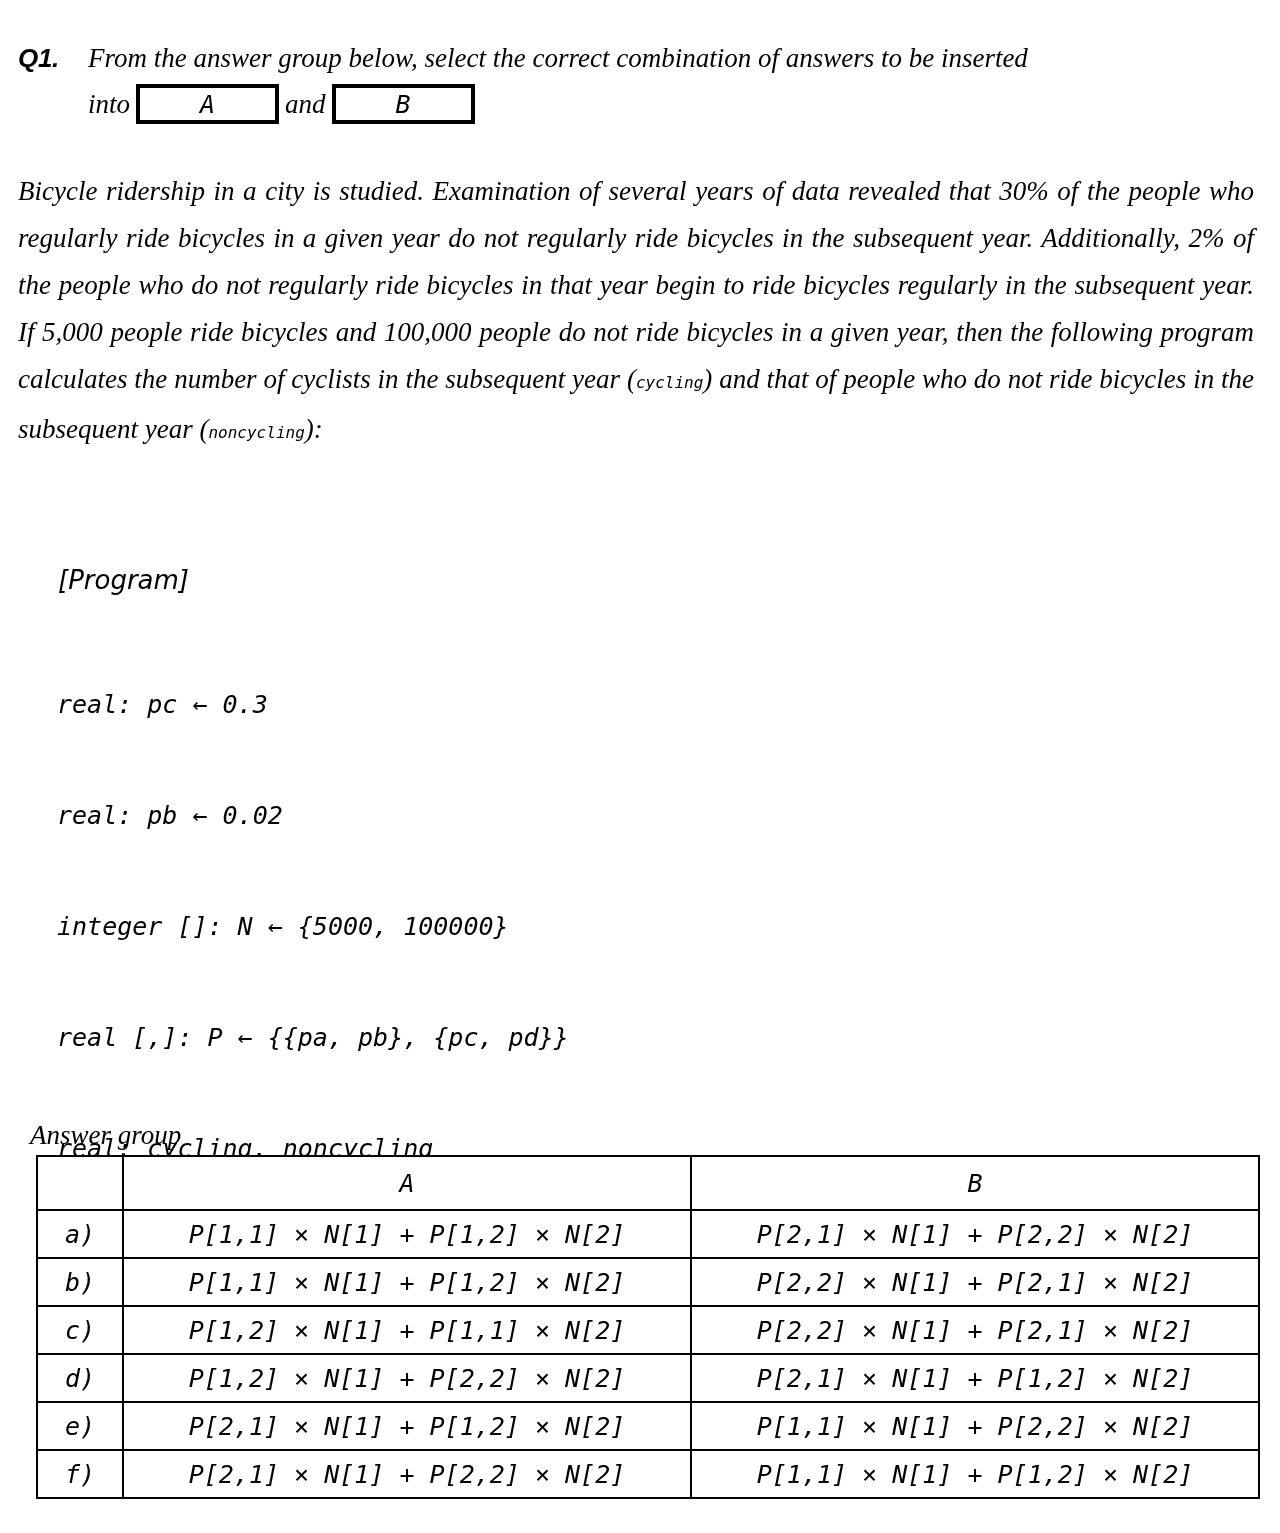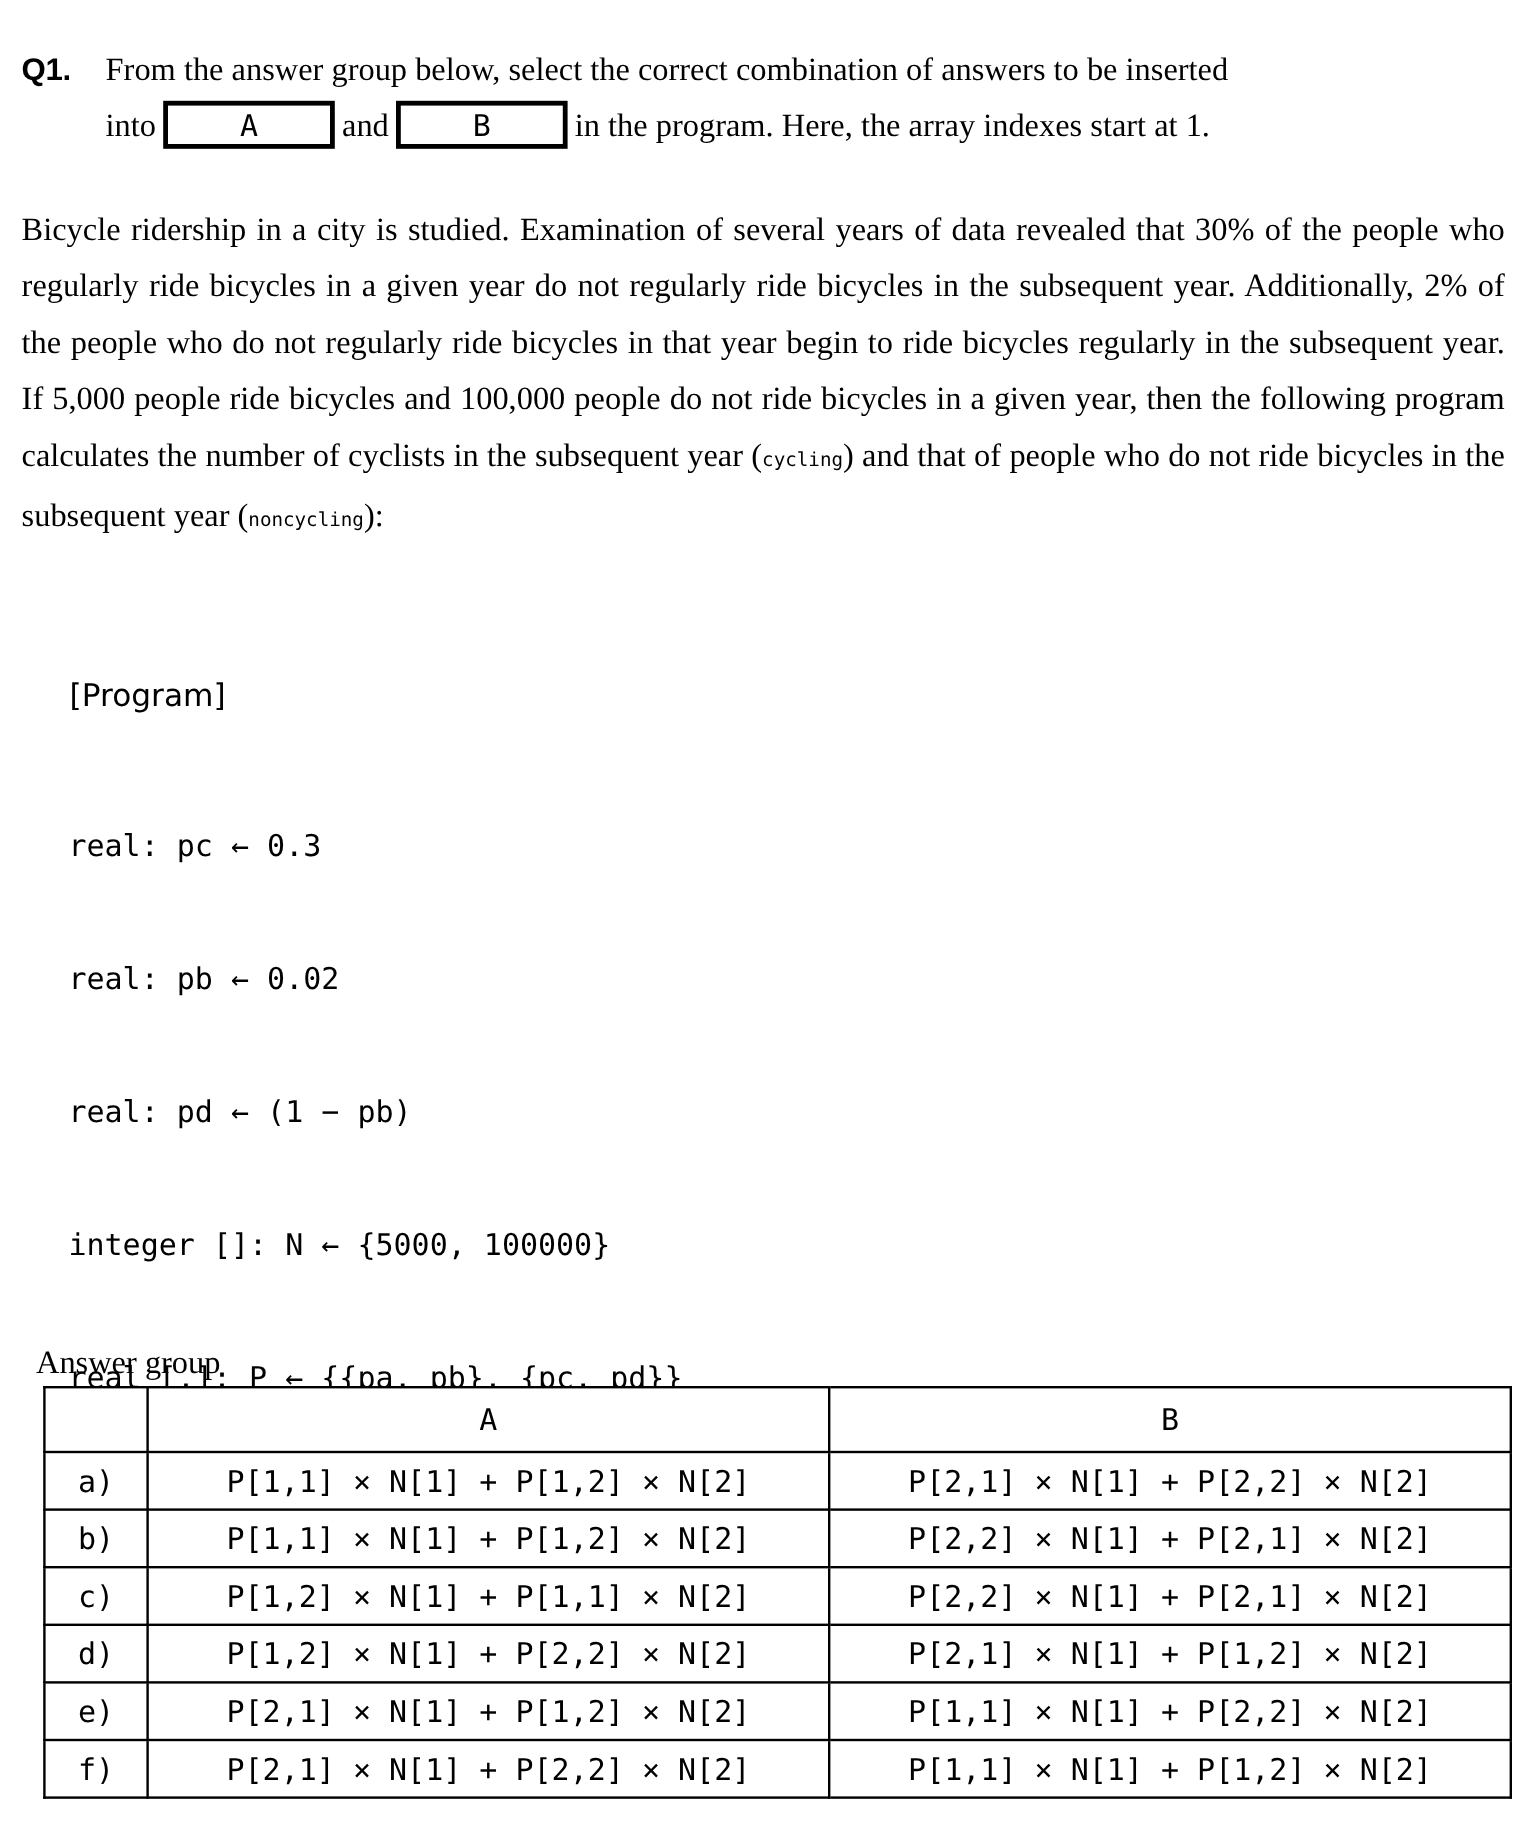--- a/index.html
+++ b/index.html
@@ -14,20 +14,21 @@
     font-family: "Liberation Serif", "DejaVu Serif", serif;
     color: #000000;
     overflow: hidden;
   }
 
   .page {
     position: relative;
     width: 1280px;
     height: 1321px;
     padding: 0;
+    font-style: italic;
   }
 
   
   .qblock {
     position: absolute;
     left: 18px;
     top: 12px;
     width: 1240px;
   }
   .qline {
@@ -178,34 +179,32 @@
   <div class="qblock">
     <div class="qline">
       <span class="qnum">Q1.</span>
       <span class="qtext">From the answer group below, select the correct combination of answers to be inserted</span>
     </div>
     <div class="qline2">
       <span class="seg">into</span>
       <span class="ph ph-head">A</span>
       <span class="seg">and</span>
       <span class="ph ph-head">B</span>
-      <span class="seg">in the program. Here, the array indexes start at 1.</span>
     </div>
   </div>
 
   <div class="para">
     <span>Bicycle ridership in a city is studied. Examination of several years of data revealed that 30% of the people who regularly ride bicycles in a given year do not regularly ride bicycles in the subsequent year. Additionally, 2% of the people who do not regularly ride bicycles in that year begin to ride bicycles regularly in the subsequent year. If 5,000 people ride bicycles and 100,000 people do not ride bicycles in a given year, then the following program calculates the number of cyclists in the subsequent year (</span><code class="mono">cycling</code><span>) and that of people who do not ride bicycles in the subsequent year (</span><code class="mono">noncycling</code><span>):</span>
   </div>
 
   <div class="program-title">[Program]</div>
 
   <div class="program">
     <div class="row">real: pc ← 0.3</div>
     <div class="row">real: pb ← 0.02</div>
-    <div class="row">real: pd ← (1 − pb)</div>
     <div class="row">integer []: N ← {5000, 100000}</div>
     <div class="row">real [,]: P ← {{pa, pb}, {pc, pd}}</div>
     <div class="row">real: cycling, noncycling</div>
     <div class="row boxrow">
       <span>cycling ← </span><span class="ph ph-prog">A</span>
     </div>
     
     
   </div>
 

